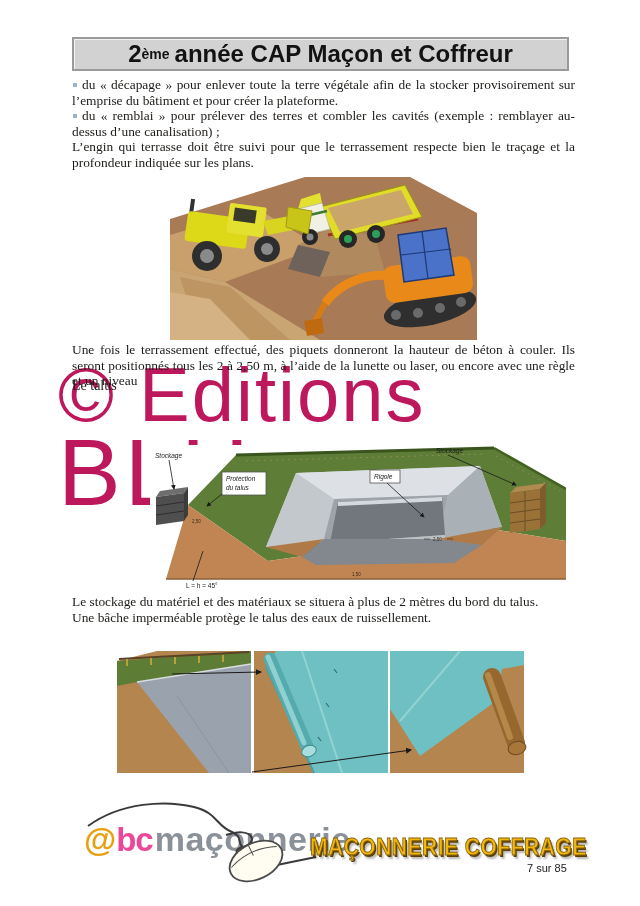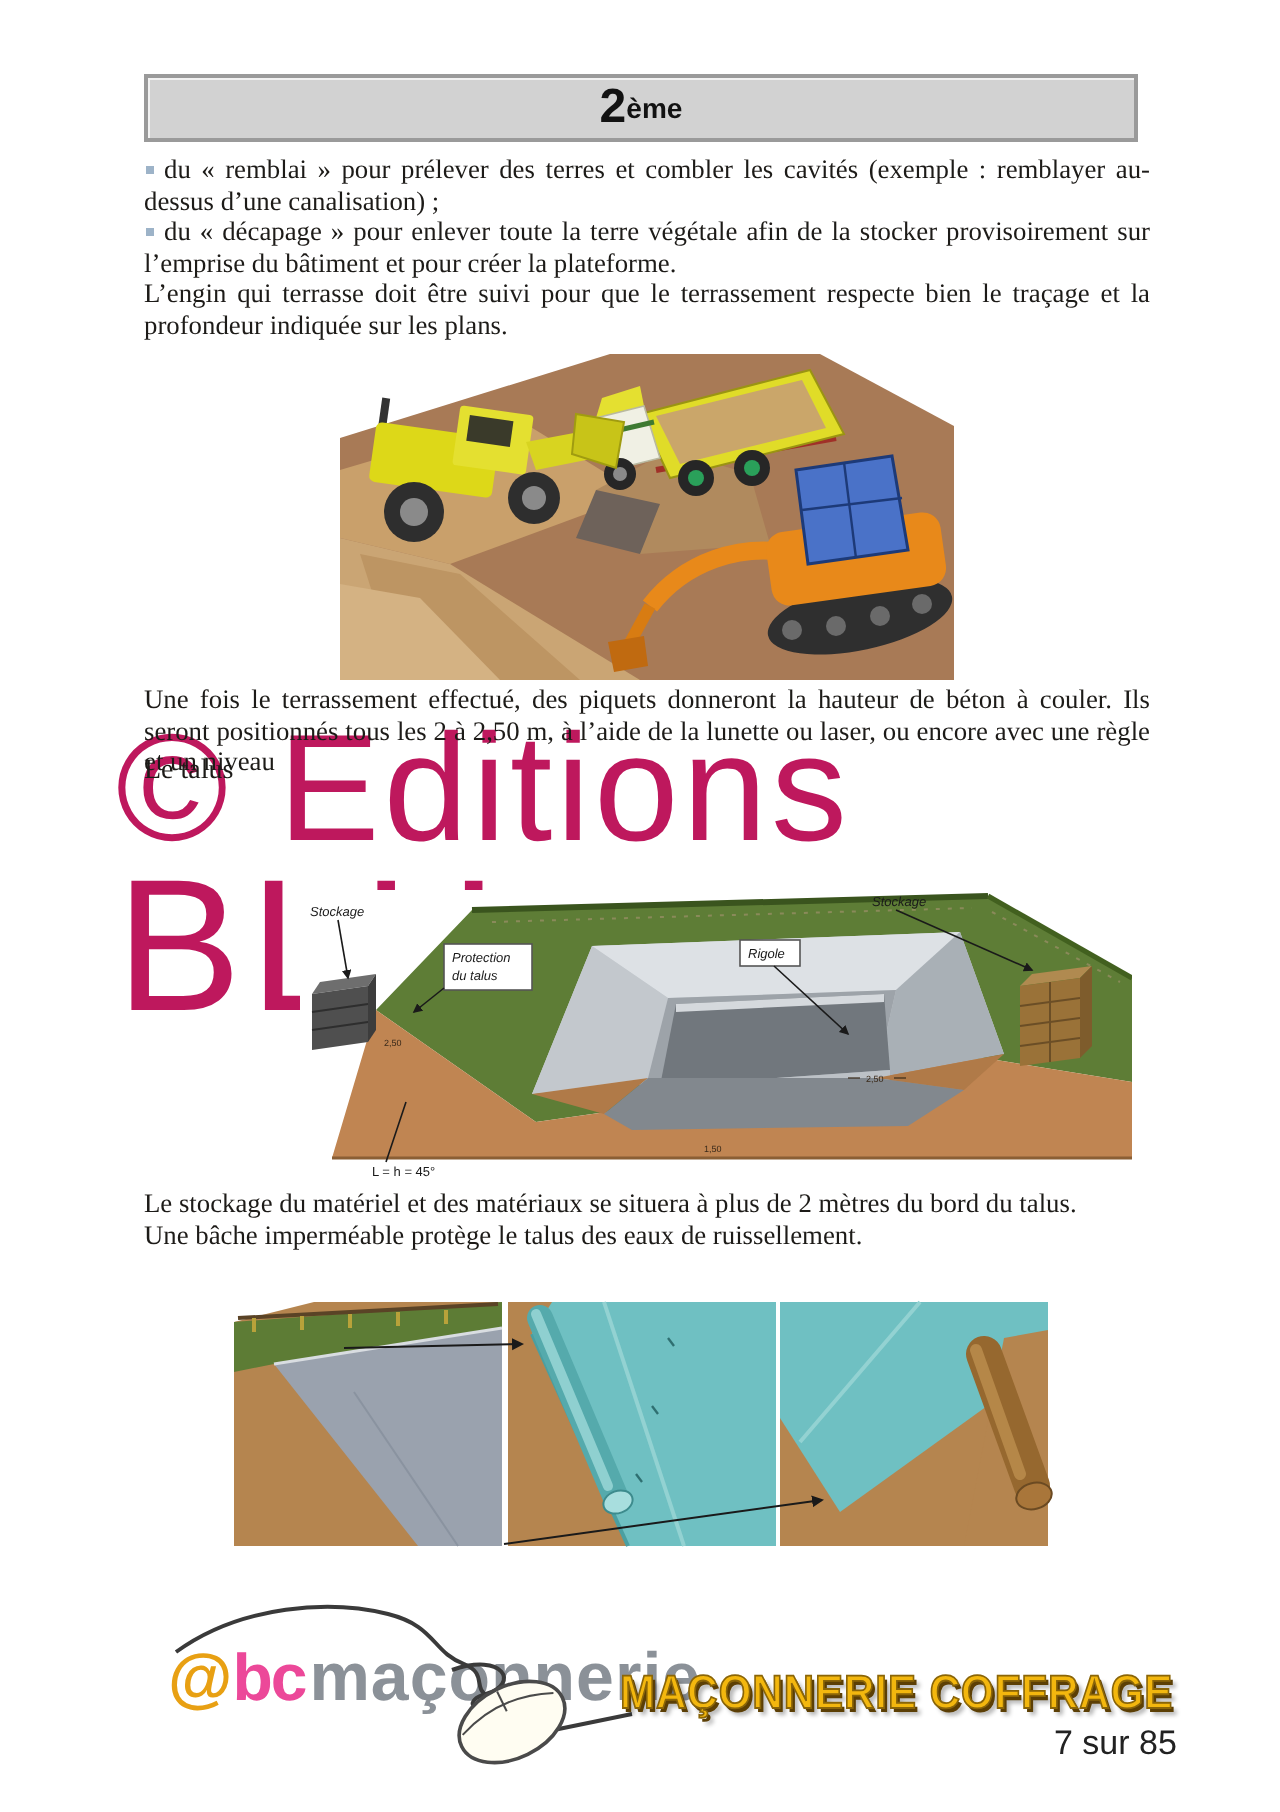--- a/index.html
+++ b/index.html
@@ -54,41 +54,42 @@
   .banner{
     position:absolute;left:310px;top:834px;white-space:nowrap;
     font-family:"Liberation Sans", sans-serif;font-weight:900;
     font-size:21px;letter-spacing:0.5px;color:#f3b70e;
     -webkit-text-stroke:0.8px #8a6508;
     text-shadow:1.5px 1.5px 0 #5c3f05, 3px 3px 2px rgba(0,0,0,0.3);
     transform:scaleY(1.12);transform-origin:left top;
   }
   .page-num{
     position:absolute;left:527px;top:862px;
-    font-family:"Liberation Sans", sans-serif;font-size:17px;color:#222;
+    font-family:"Liberation Sans", sans-serif;font-size:11px;color:#222;
   }
 </style>
 </head>
 <body>
 
 <div class="page">
 
   <div class="watermark">
     <div class="wm1">© Editions</div>
     <div class="wm2">BLH</div>
   </div>
 
   <div class="header-box">
     <span>2</span>
       <sup>ème</sup>
+      <span class="t-rest">année CAP Maçon et Coffreur</span>
   </div>
 
   <div class="tblock" style="top:77px;">
+    <p><span class="bullet"></span><span>du « décapage » pour enlever toute la terre végétale afin de la stocker provisoirement sur l’emprise du bâtiment et pour créer la plateforme.</span></p>
     <p><span class="bullet"></span><span>du « remblai » pour prélever des terres et combler les cavités (exemple : remblayer au-dessus d’une canalisation) ;</span></p>
-    <p><span class="bullet"></span><span>du « décapage » pour enlever toute la terre végétale afin de la stocker provisoirement sur l’emprise du bâtiment et pour créer la plateforme.</span></p>
     <p>L’engin qui terrasse doit être suivi pour que le terrassement respecte bien le traçage et la profondeur indiquée sur les plans.</p>
   </div>
 
   <svg class="fig" style="left:170px;top:177px;" width="307" height="163" viewBox="0 0 307 163">
     <rect x="0" y="0" width="307" height="163" fill="#ffffff"></rect>
 
     <polygon points="0,42 135,0 240,0 307,36 307,163 0,163" fill="#a87a56"></polygon>
     <polygon points="0,58 88,32 150,70 55,105 0,92" fill="#c9a06b"></polygon>
     <polygon points="0,92 55,105 150,163 0,163" fill="#caa574"></polygon>
     <polygon points="10,100 60,110 120,163 30,163" fill="#bd9563"></polygon>

